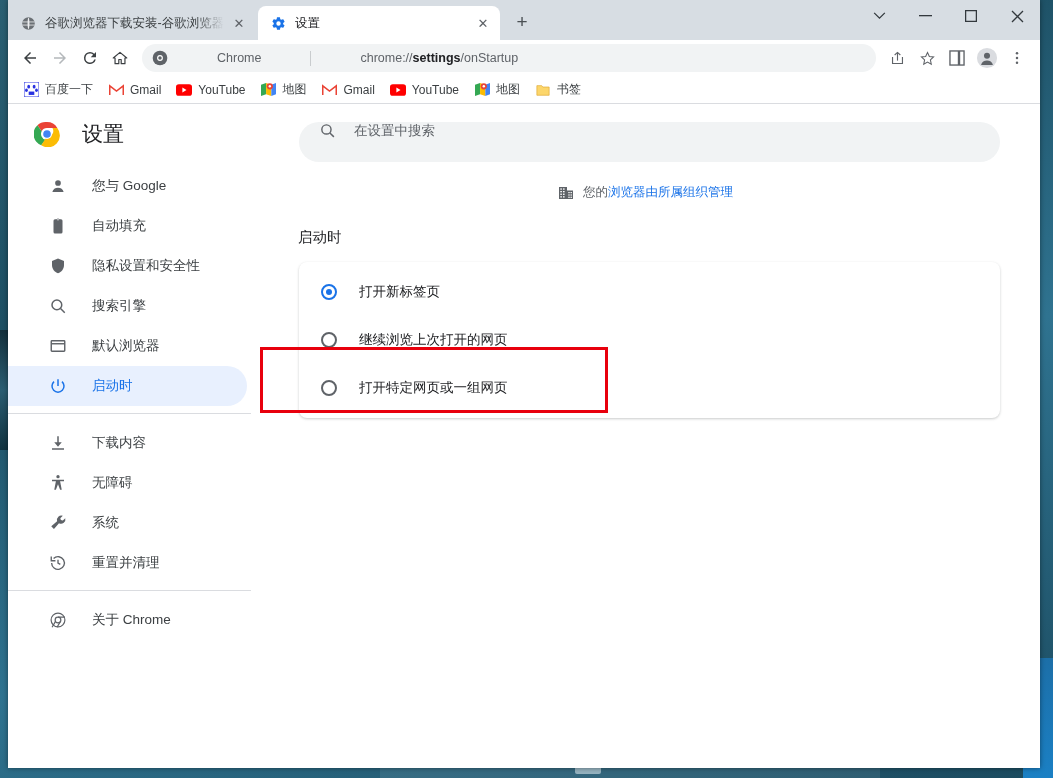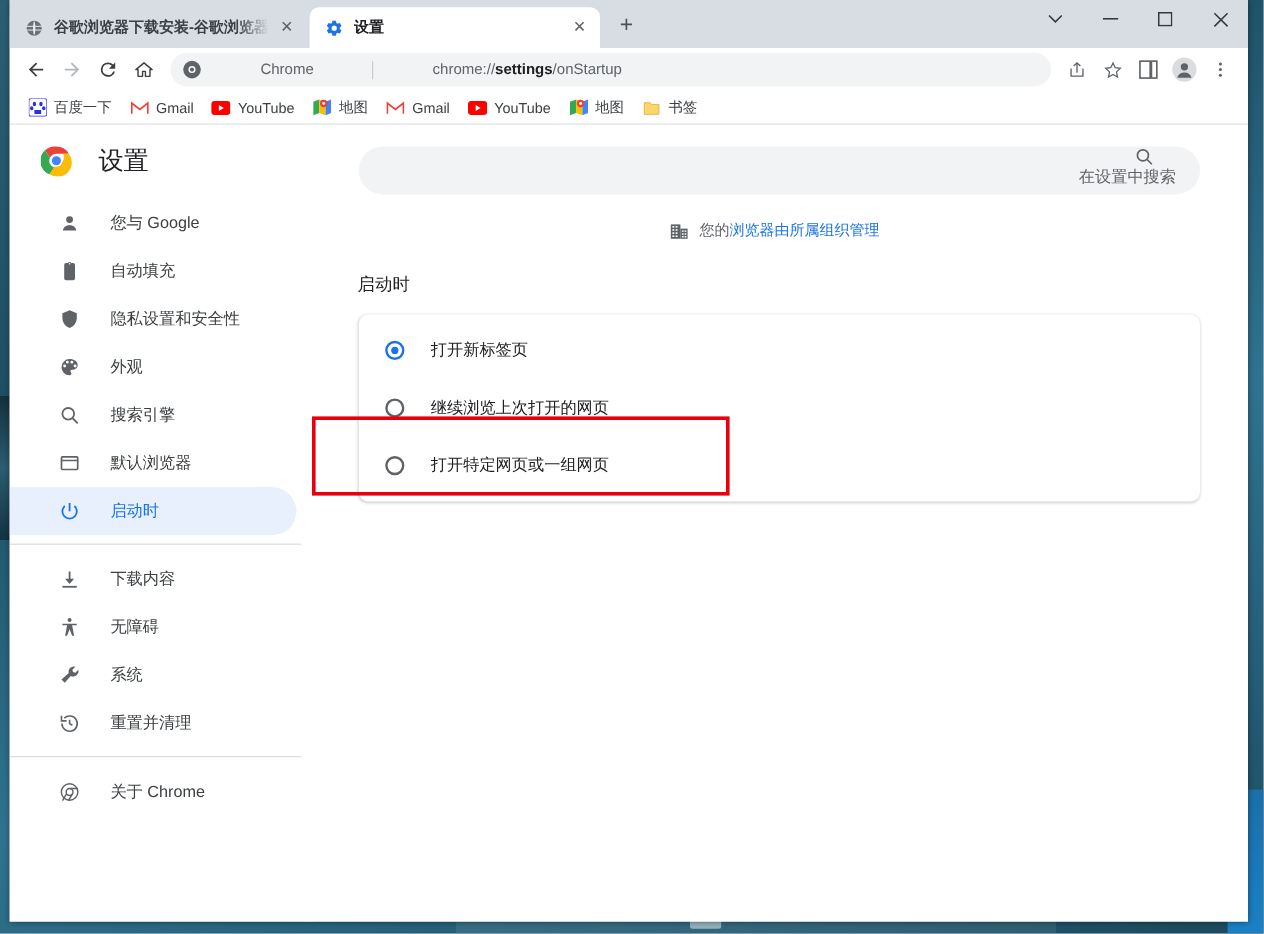--- a/index.html
+++ b/index.html
@@ -58,21 +58,20 @@
     width: 242px; background: #ffffff; margin-left: 2px;
   }
   .tab .favicon {
     width: 16px; height: 16px; flex: none; margin-right: 9px;
     display: flex; align-items: center; justify-content: center;
   }
   .tab .tab-title {
     flex: 1; white-space: nowrap; overflow: hidden;
     text-overflow: clip; font-size: 12.5px;
     mask-image: linear-gradient(90deg,#000 85%,transparent 100%);
-    font-weight: bold;
     -webkit-mask-image: linear-gradient(90deg,#000 85%,transparent 100%);
   }
   .tab.active .tab-title { color: #202124; }
   .tab-close {
     width: 18px; height: 18px; flex: none; margin-left: 6px;
     display: flex; align-items: center; justify-content: center;
     color: #5f6368; font-size: 13px; border-radius: 50%;
   }
   .newtab-btn {
     width: 28px; height: 28px; margin: 0 0 4px 8px;
@@ -174,21 +173,21 @@
     background: #c1c1c1;
   }
 
   .content {
     flex: 1; padding: 0; overflow: hidden; position: relative;
     background: #fff;
   }
   .search-wrap { padding: 18px 40px 0 48px; }
   .search-box {
     height: 40px; background: #f1f3f4; border-radius: 20px;
-    display: flex; align-items: flex-end; padding: 0 20px; flex-direction: column;
+    display: flex; align-items: flex-start; padding: 0 20px;
   }
   .search-box .s-ico { color: #5f6368; margin-right: 18px; display: flex; }
   .search-box .s-ph { color: #5f6368; font-size: 13.5px; }
 
   .managed {
     display: flex; align-items: center; justify-content: center;
     margin-top: 22px; font-size: 12.5px;
   }
   .managed .m-ico { margin-right: 9px; display: flex; color: #5f6368; }
   .managed .m-gray { color: #5f6368; }
@@ -482,28 +481,20 @@
           </span>
           <span>自动填充</span>
         </div>
         <div class="nav-item">
           <span class="nav-ico">
             <svg width="18" height="18" viewBox="0 0 24 24" fill="#5f6368">
                 <path d="M12 2L4 5.3v5.4c0 5 3.4 9.7 8 11 4.6-1.3 8-6 8-11V5.3z"></path>
               </svg>
           </span>
           <span>隐私设置和安全性</span>
-        </div>
-        <div class="nav-item">
-          <span class="nav-ico">
-            <svg width="18" height="18" viewBox="0 0 24 24" fill="#5f6368">
-                <path d="M12 3a9 9 0 0 0 0 18c1.1 0 2-.9 2-2 0-.5-.2-1-.6-1.3-.3-.4-.5-.8-.5-1.2 0-1 .8-1.8 1.8-1.8H16a5 5 0 0 0 5-5c0-3.9-4-6.7-9-6.7zM6.5 12.2a1.6 1.6 0 1 1 0-3.2 1.6 1.6 0 0 1 0 3.2zm3-4.2a1.6 1.6 0 1 1 0-3.2 1.6 1.6 0 0 1 0 3.2zm5 0a1.6 1.6 0 1 1 0-3.2 1.6 1.6 0 0 1 0 3.2zm3.6 4.2a1.6 1.6 0 1 1 0-3.2 1.6 1.6 0 0 1 0 3.2z"></path>
-              </svg>
-          </span>
-          <span>外观</span>
         </div>
         <div class="nav-item">
           <span class="nav-ico">
             <svg width="18" height="18" viewBox="0 0 24 24" fill="none" stroke="#5f6368" stroke-width="2">
                 <circle cx="10.5" cy="10.5" r="6.5"></circle>
                 <path d="M15.4 15.4L21 21"></path>
               </svg>
           </span>
           <span>搜索引擎</span>
         </div>

